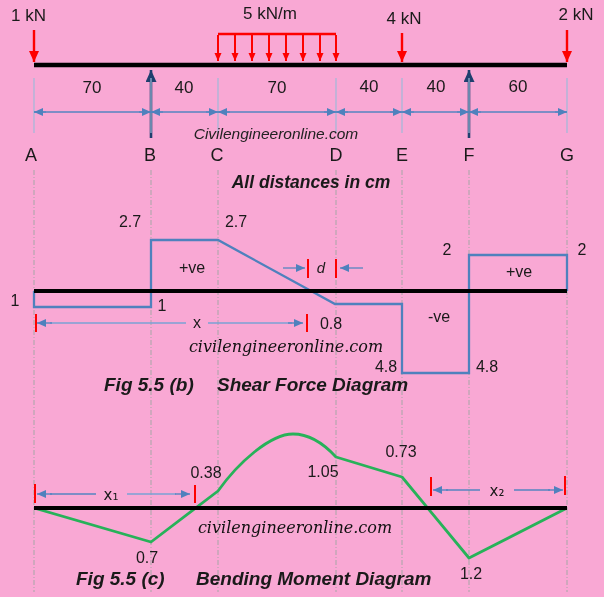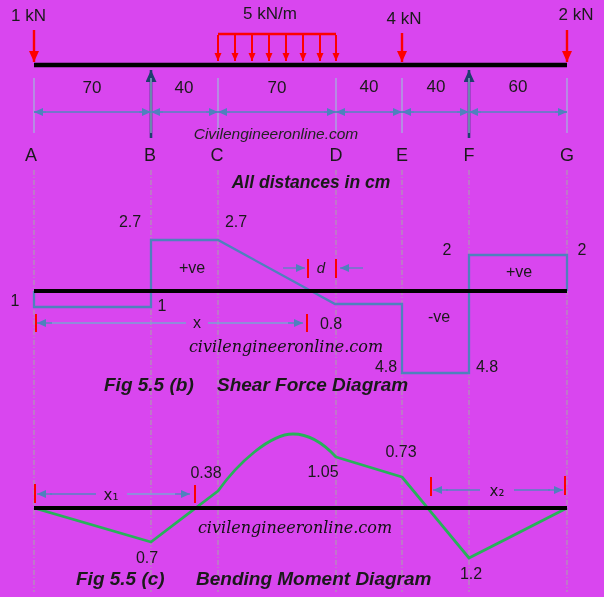--- a/index.html
+++ b/index.html
@@ -1,16 +1,16 @@
 <!DOCTYPE html>
 <html><head>
 <meta charset="utf-8">
 <style>
   html,body{margin:0;padding:0;background:#fff;}
-  .stage{position:relative;width:604px;height:597px;background:#d946ef;overflow:hidden;
+  .stage{position:relative;width:604px;height:597px;background:#f9a8d4;overflow:hidden;
          font-family:"Liberation Sans",sans-serif;}
   svg{display:block;}
   text{fill:#1a1a1a;}
   .lbl{font-size:16px;}
   .loadlbl{font-size:17px;}
   .dimnum{font-size:17px;}
   .ptlbl{font-size:18px;}
   .note{font-size:17.5px;font-style:italic;font-weight:600;}
   .cap{font-size:19px;font-style:italic;font-weight:bold;}
   .wm-sans{font-size:15.5px;font-style:italic;fill:#222;}

